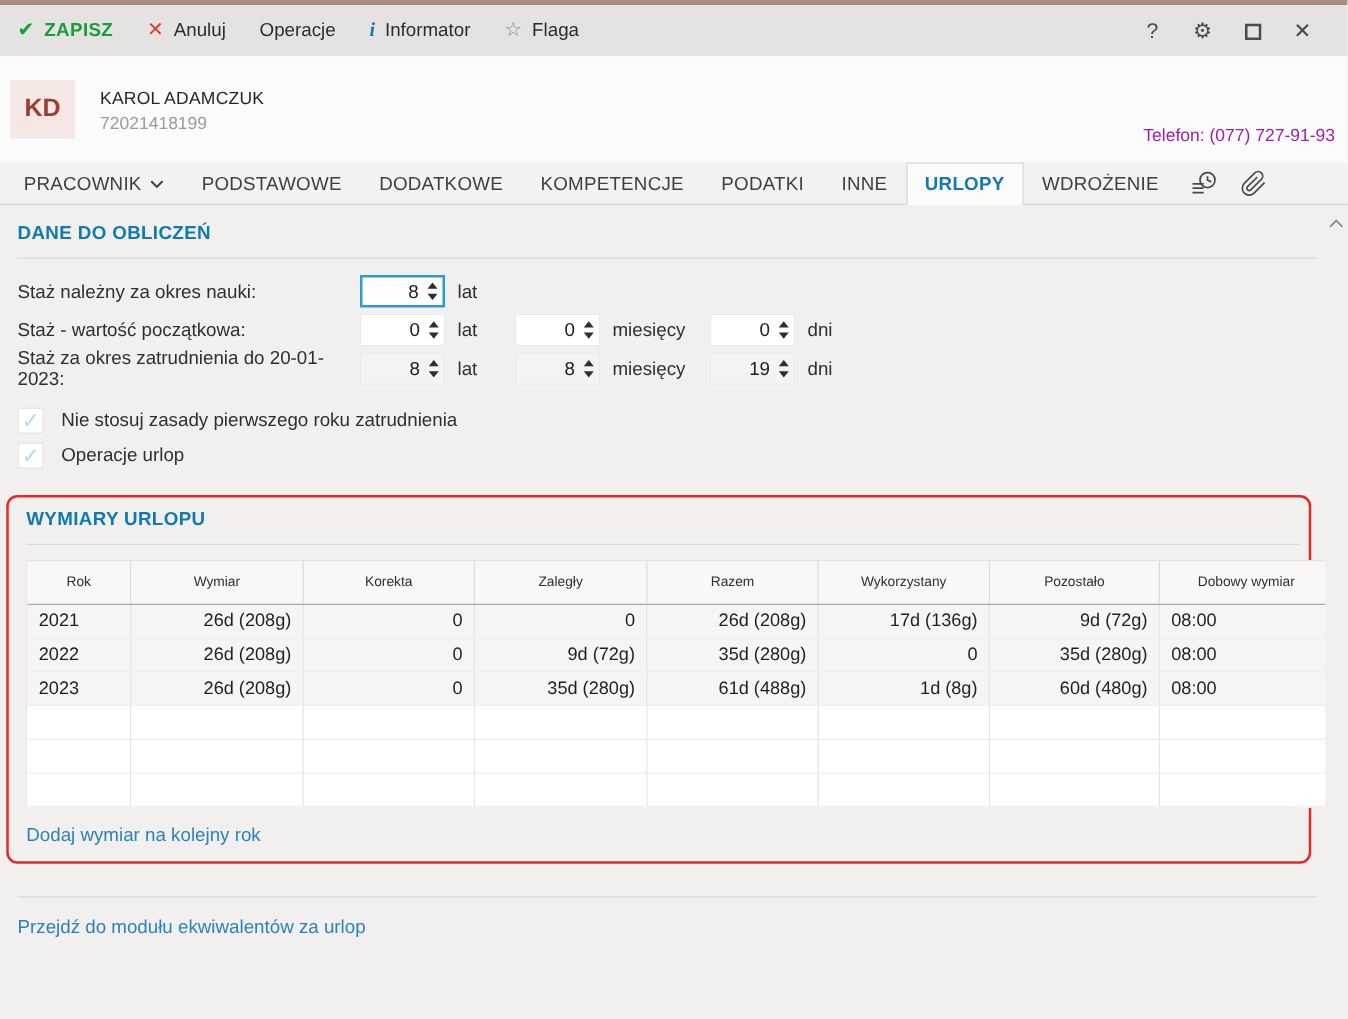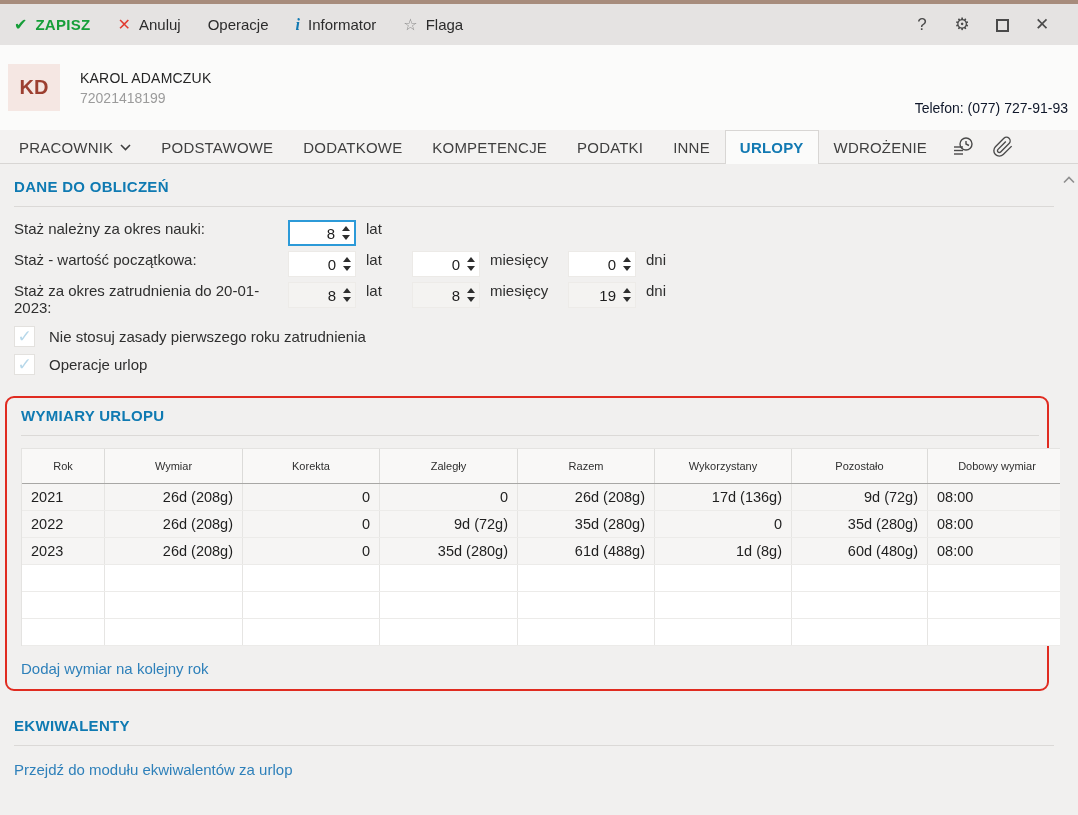--- a/index.html
+++ b/index.html
@@ -24,41 +24,41 @@
   .win-controls { display:flex; align-items:center; gap:0; }
   .win-btn { width:40px; text-align:center; font-size:17px; color:#4a4a4a; cursor:default; }
   .maximize-sq { display:inline-block; width:13px; height:13px; border:2px solid #4a4a4a; vertical-align:middle; }
 
   
   .emp-header { height:85px; background:#fbfbfa; position:relative; display:flex; align-items:center; padding-left:8px; }
   .avatar { width:52px; height:47px; background:#f5e7e3; color:#9c3f30; font-weight:700; font-size:20px; display:flex; align-items:center; justify-content:center; }
   .emp-texts { margin-left:20px; }
   .emp-name { font-size:14px; color:#262626; letter-spacing:.2px; }
   .emp-id { font-size:14px; color:#9b9b9b; margin-top:4px; }
-  .emp-phone { position:absolute; right:10px; bottom:14px; font-size:14px; color:#0f172a; }
+  .emp-phone { position:absolute; right:10px; bottom:14px; font-size:14px; color:#a21caf; }
 
   
   .tabbar { height:34px; background:#f3f2f1; border-bottom:1px solid #d8d6d4; display:flex; align-items:stretch; padding-left:4px; position:relative; }
   .tabs { display:flex; align-items:stretch; }
   .tab { display:flex; align-items:center; gap:7px; padding:0 14px; font-size:15px; color:#3f3f3f; letter-spacing:.2px; border:1px solid transparent; border-bottom:none; cursor:default; }
   .tab.active { background:#fbfbfa; border-color:#d8d6d4; color:#1279b2; font-weight:700; margin-bottom:-1px; }
   .tab-icons { display:flex; align-items:center; gap:16px; margin-left:10px; }
   .tab-icon { display:flex; align-items:center; color:#4a4a4a; cursor:default; }
 
   
   .content { flex:1; position:relative; background:#f1f0ef; padding:14px 24px 0 14px; overflow:hidden; }
   .scroll-strip { position:absolute; top:0; right:0; width:18px; height:100%; background:#f1f0ef; }
   .scroll-up { position:absolute; top:6px; left:3px; }
 
   .section-title { color:#0f7ab2; font-weight:700; font-size:15px; letter-spacing:.3px; }
   .divider { height:1px; background:#dbd9d7; margin:11px 0 0 0; }
 
   
   .form-rows { margin-top:13px; }
-  .form-row { display:flex; align-items:flex-start; height:26px; margin-bottom:5px; font-size:15px; }
+  .form-row { display:flex; align-items:center; height:26px; margin-bottom:5px; font-size:15px; }
   .form-label { width:274px; color:#2f2f2f; }
   .unit { width:56px; padding-left:10px; color:#2f2f2f; }
   .unit.wide { width:88px; }
   .spinbox { display:flex; align-items:center; width:68px; height:26px; background:#fff; border:1px solid #eceae7; }
   .spinbox.focused { border:2px solid #2c9ad8; }
   .spinbox.readonly { background:#f4f3f1; border:1px solid #edebe8; }
   .spin-val { flex:1; width:100%; border:none; outline:none; background:transparent; text-align:right; font-size:15px; font-family:inherit; color:#1e1e1e; padding-right:3px; }
   .spin-btns { display:flex; flex-direction:column; justify-content:center; gap:4px; width:16px; align-items:center; }
   .arrow-up { width:0; height:0; border-left:4px solid transparent; border-right:4px solid transparent; border-bottom:5px solid #2e2e2e; }
   .arrow-down { width:0; height:0; border-left:4px solid transparent; border-right:4px solid transparent; border-top:5px solid #2e2e2e; }
@@ -361,18 +361,17 @@
               <div class="td num"></div>
               <div class="td left"></div>
             </div>
           </div>
       </div>
 
       <div class="table-link">Dodaj wymiar na kolejny rok</div>
     </div>
 
     <div class="ekw">
-      <div class="section-title">EKWIWALENTY</div>
       <div class="divider"></div>
       <div class="ekw-link">Przejdź do modułu ekwiwalentów za urlop</div>
     </div>
   </div>
 </div>
 
 </body></html>

